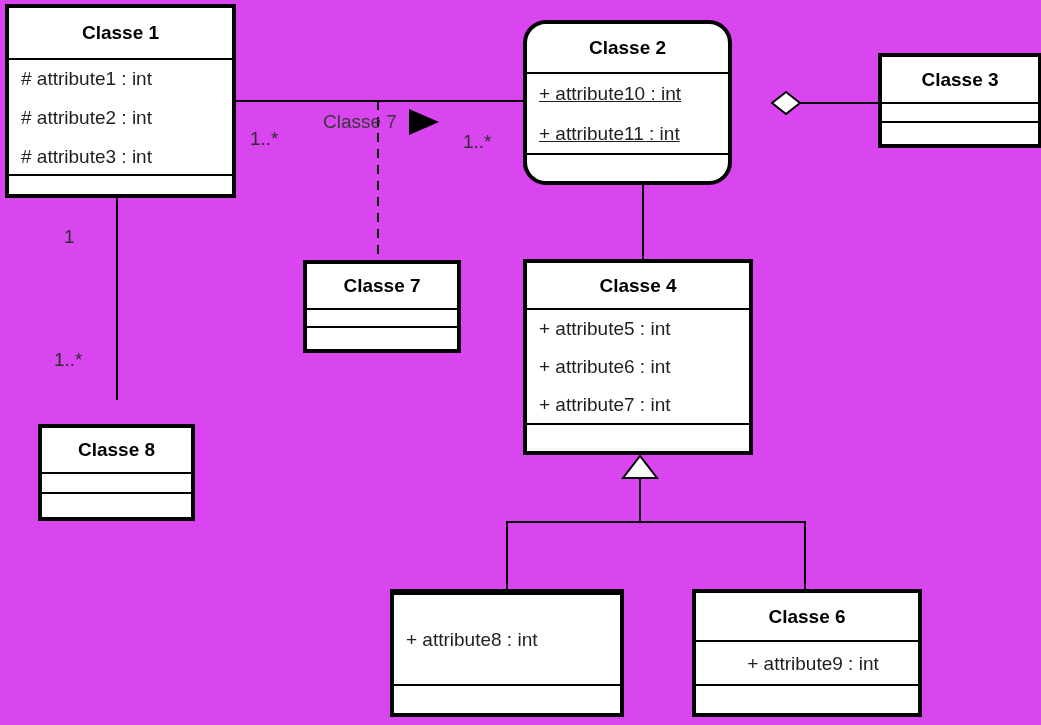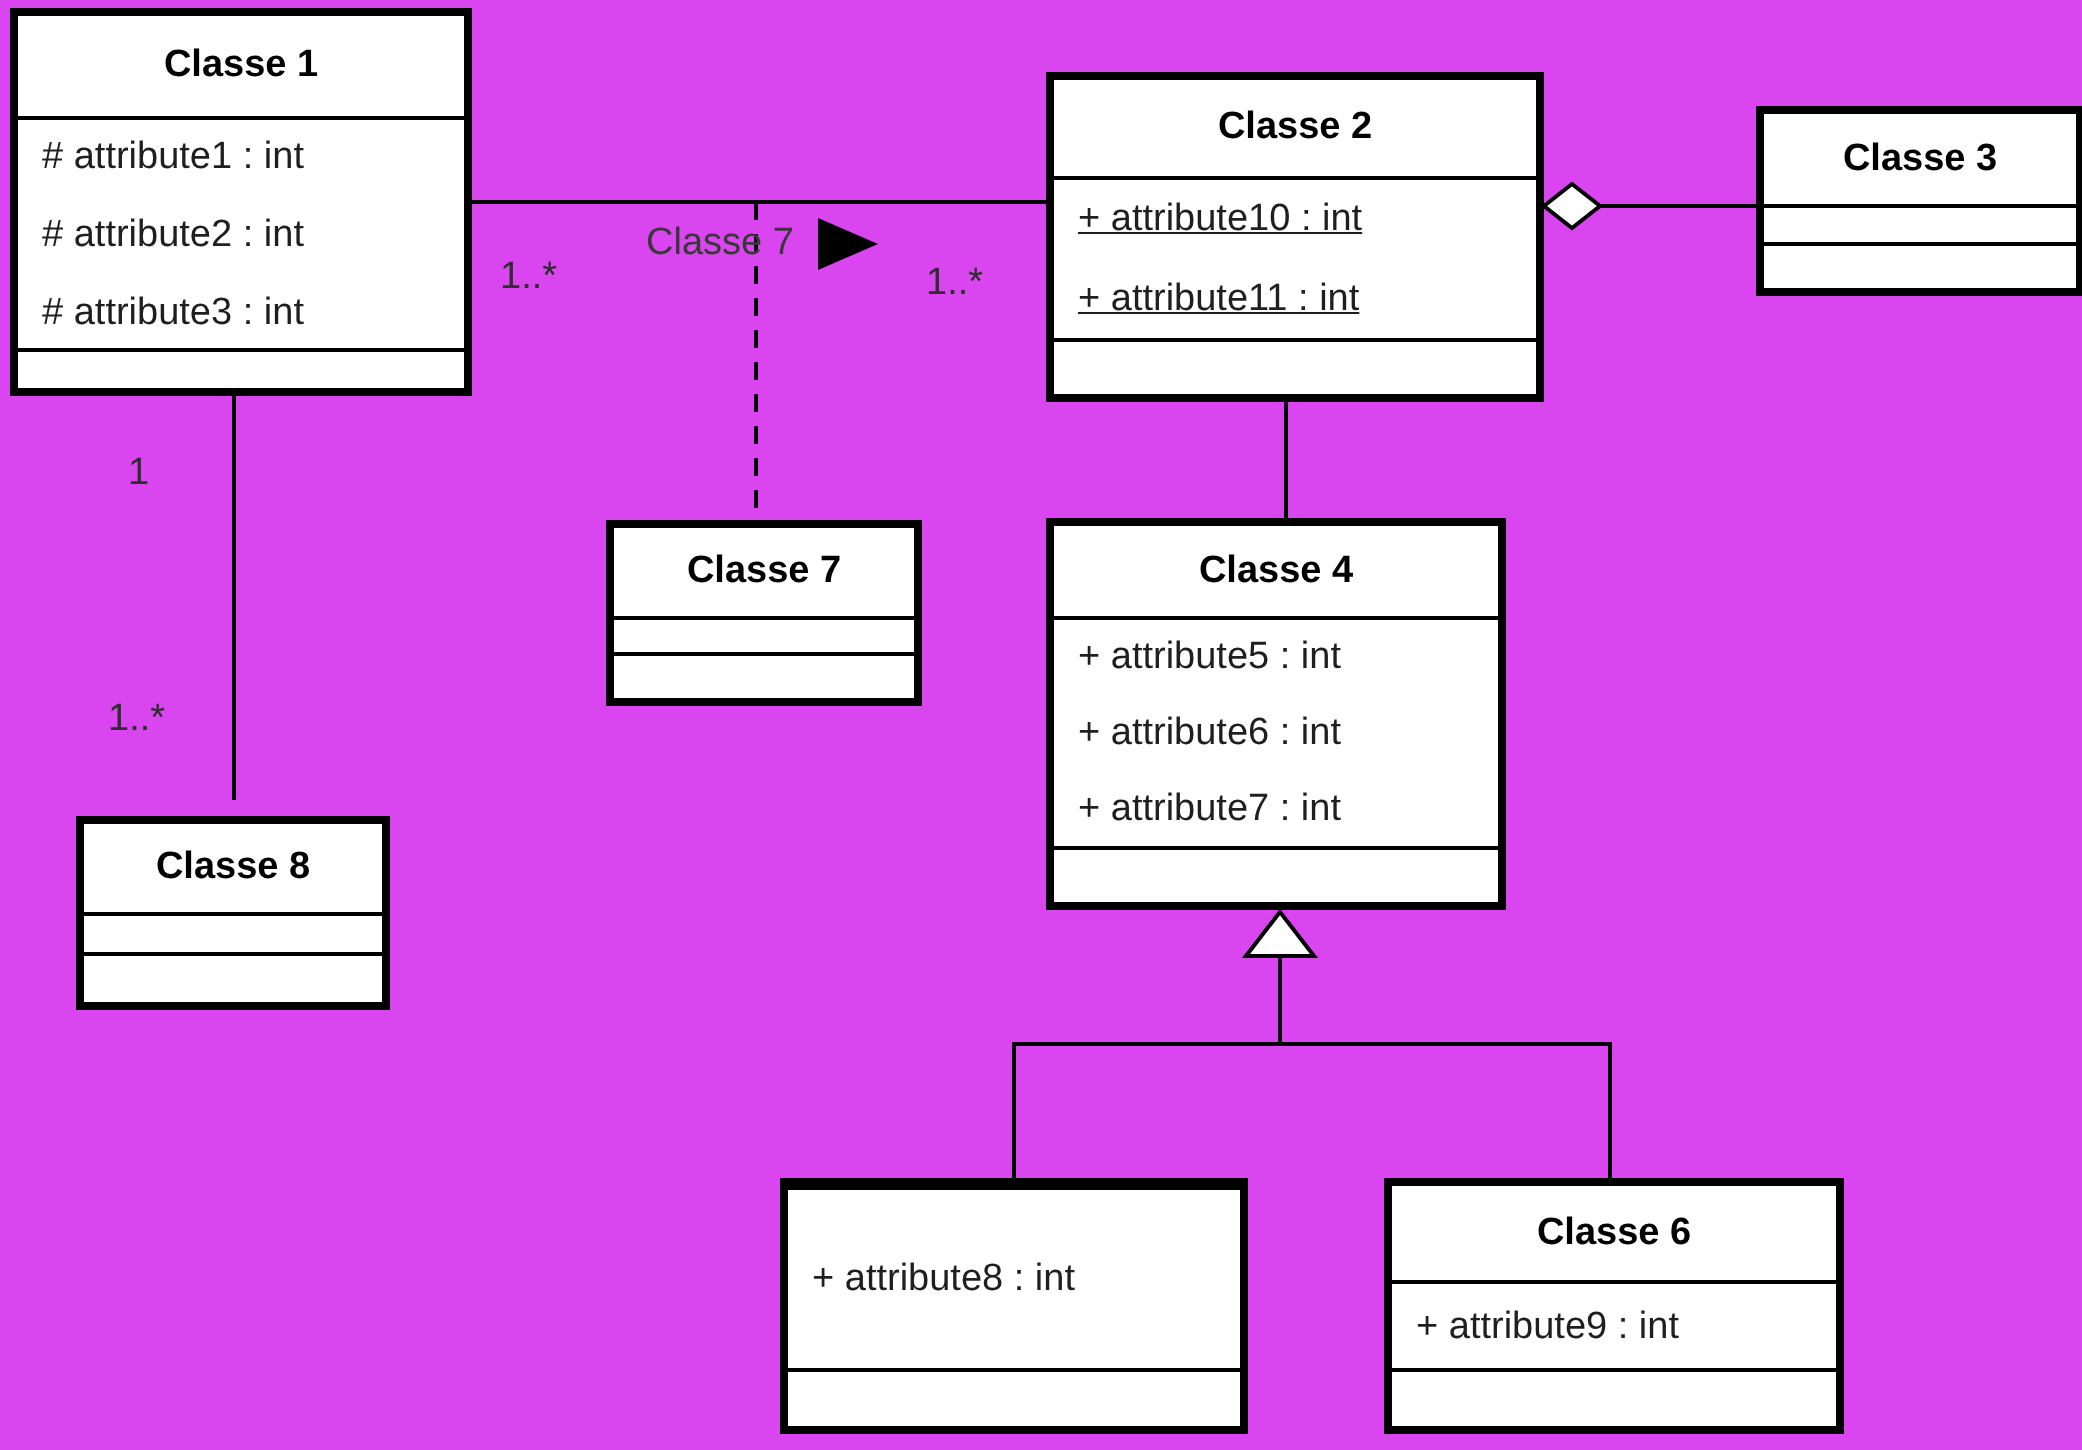--- a/index.html
+++ b/index.html
@@ -79,21 +79,21 @@
     border-top: 13px solid transparent;
     border-bottom: 13px solid transparent;
   }
 
   
   #classe1 { left: 5px;   top: 4px;   width: 231px; height: 194px; }
   #classe1 .uml-title   { height: 50px; }
   #classe1 .uml-methods { height: 18px; }
   #classe1 .uml-attrs .attr-line { line-height: 39px; }
 
-  #classe2 { left: 523px; top: 36px;  width: 249px; height: 165px; }
+  #classe2 { left: 523px; top: 20px;  width: 209px; height: 165px; border-radius: 23px; }
   #classe2 .uml-title   { height: 48px; }
   #classe2 .uml-methods { height: 26px; }
   #classe2 .uml-attrs .attr-line { line-height: 40px; text-decoration: underline; }
 
   #classe3 { left: 878px; top: 53px;  width: 164px; height: 95px; }
   #classe3 .uml-title   { height: 45px; }
   #classe3 .uml-attrs   { flex: 0 0 17px; }
   #classe3 .uml-methods { flex: 1 1 auto; }
 
   #classe4 { left: 523px; top: 259px; width: 230px; height: 196px; }
@@ -102,28 +102,28 @@
   #classe4 .uml-attrs .attr-line { line-height: 38px; }
 
   #classe5 { left: 390px; top: 589px; width: 234px; height: 128px; }
   #classe5 .uml-title   { height: 47px; }
   #classe5 .uml-methods { height: 27px; }
   #classe5 .uml-attrs .attr-line { line-height: 45px; }
 
   #classe6 { left: 692px; top: 589px; width: 230px; height: 128px; }
   #classe6 .uml-title   { height: 47px; border-radius: 12px; }
   #classe6 .uml-methods { height: 27px; }
-  #classe6 .uml-attrs .attr-line { line-height: 45px; }
+  #classe6 .uml-attrs .attr-line { line-height: 45px; text-align: center; }
 
   #classe7 { left: 303px; top: 260px; width: 158px; height: 93px; }
   #classe7 .uml-title   { height: 44px; }
   #classe7 .uml-attrs   { flex: 0 0 16px; }
   #classe7 .uml-methods { flex: 1 1 auto; }
 
-  #classe8 { left: 38px;  top: 408px; width: 157px; height: 97px; }
+  #classe8 { left: 38px;  top: 424px; width: 157px; height: 97px; }
   #classe8 .uml-title   { height: 44px; }
   #classe8 .uml-attrs   { flex: 0 0 18px; }
   #classe8 .uml-methods { flex: 1 1 auto; }
 
   
   #assoc-name-label { left: 323px; top: 109px; }
   #mult-c1c2-left   { left: 250px; top: 128px; }
   #mult-c1c2-right  { left: 463px; top: 131px; }
   #mult-c1c8-top    { left: 64px;  top: 226px; }
   #mult-c1c8-bottom { left: 54px;  top: 349px; }

